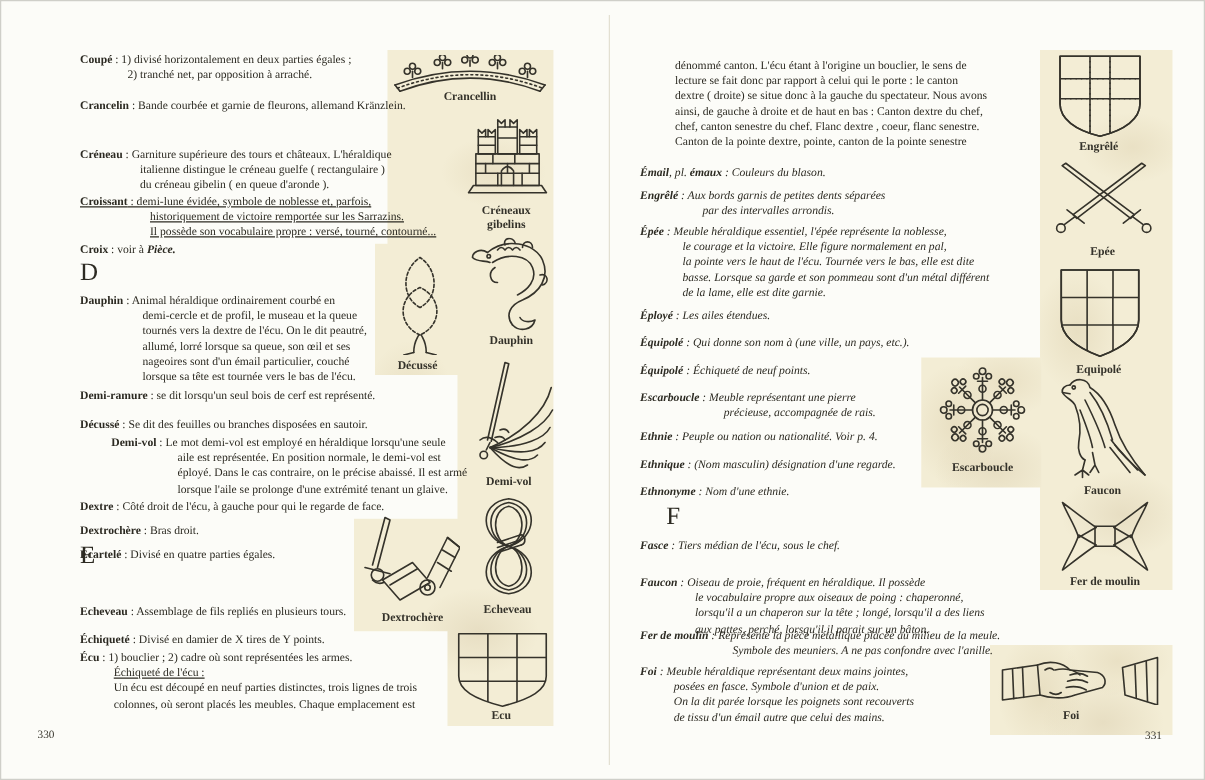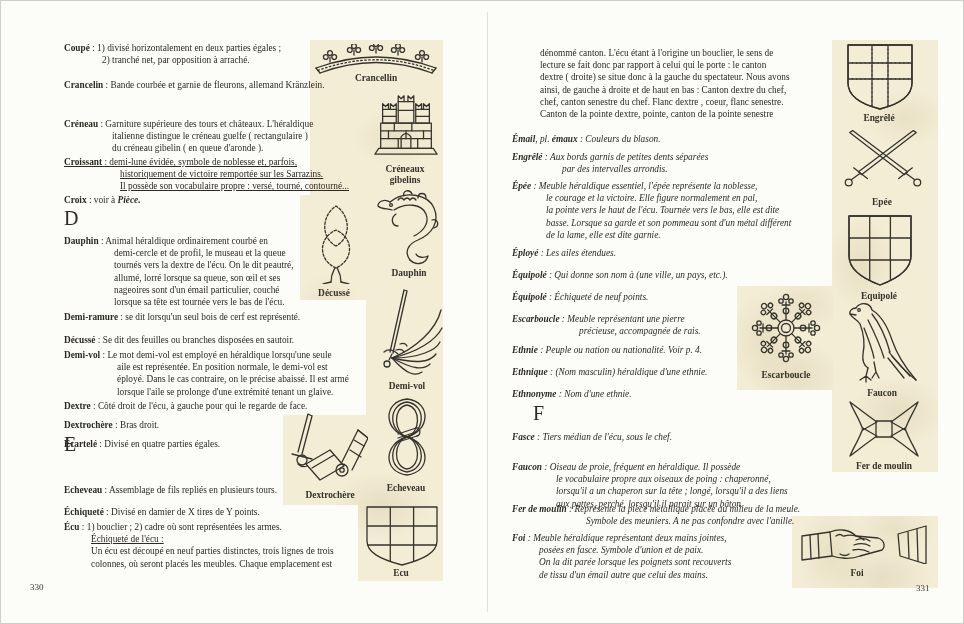--- a/index.html
+++ b/index.html
@@ -28,21 +28,21 @@
   .entry{position:absolute;font-size:9.3px;line-height:12.2px;white-space:pre-line;z-index:3;}
   .entry b{font-weight:bold;}
   .lp-entry{left:64px;width:303px;}
   .rp-entry{left:512px;width:310px;font-style:italic;}
   .i27{padding-left:27px;text-indent:-27px;}
   .i34{padding-left:34px;text-indent:-34px;}
   .i38{padding-left:38px;text-indent:-38px;}
   .i44{padding-left:44px;text-indent:-44px;margin-top:12px;}
   .i48{padding-left:48px;text-indent:-48px;}
   .i50{padding-left:50px;text-indent:-50px;}
-  .i53{padding-left:53px;text-indent:-53px;}
+  .i53{padding-left:53px;text-indent:-53px;margin-left:25px;}
   .i56{padding-left:56px;text-indent:-56px;text-decoration:underline;}
   .i67{padding-left:67px;text-indent:-67px;}
   .i74{padding-left:74px;text-indent:-74px;}
   .u{text-decoration:underline;}
   .sec{position:absolute;font-size:20px;line-height:22px;z-index:3;}
   .cap{
     position:absolute;font-size:9.4px;line-height:10.6px;color:#34322a;
     transform:translateX(-50%);text-align:center;white-space:pre-line;z-index:4;font-weight:bold;
   }
   .fig{position:absolute;z-index:4;}
@@ -110,21 +110,21 @@
 le courage et la victoire. Elle figure normalement en pal,
 la pointe vers le haut de l'écu. Tournée vers le bas, elle est dite
 basse. Lorsque sa garde et son pommeau sont d'un métal différent
 de la lame, elle est dite garnie.</span></div>
 <div class="entry rp-entry" style="top:247px"><b>Éployé</b><span> : Les ailes étendues.</span></div>
 <div class="entry rp-entry" style="top:269px"><b>Équipolé</b><span> : Qui donne son nom à (une ville, un pays, etc.).</span></div>
 <div class="entry rp-entry" style="top:291px"><b>Équipolé</b><span> : Échiqueté de neuf points.</span></div>
 <div class="entry rp-entry i67" style="top:313px"><b>Escarboucle</b><span> : Meuble représentant une pierre
 précieuse, accompagnée de rais.</span></div>
 <div class="entry rp-entry" style="top:344px"><b>Ethnie</b><span> : Peuple ou nation ou nationalité. Voir p. 4.</span></div>
-<div class="entry rp-entry" style="top:366px"><b>Ethnique</b><span> : (Nom masculin) héraldique d'une ethnie.</span></div>
+<div class="entry rp-entry" style="top:366px"><b>Ethnique</b><span> : (Nom masculin) désignation d'une regarde.</span></div>
 <div class="entry rp-entry" style="top:388px"><b>Ethnonyme</b><span> : Nom d'une ethnie.</span></div>
 <div class="sec" style="left:533px;top:402px">F</div>
 <div class="entry rp-entry" style="top:431px"><b>Fasce</b><span> : Tiers médian de l'écu, sous le chef.</span></div>
 <div class="entry rp-entry i44" style="top:449px"><b>Faucon</b><span> : Oiseau de proie, fréquent en héraldique. Il possède
 le vocabulaire propre aux oiseaux de poing : chaperonné,
 lorsqu'il a un chaperon sur la tête ; longé, lorsqu'il a des liens
 aux pattes, perché, lorsqu'il il parait sur un bâton.</span></div>
 <div class="entry rp-entry i74" style="top:503px"><b>Fer de moulin</b><span> : Représente la pièce métallique placée au milieu de la meule.
 Symbole des meuniers. A ne pas confondre avec l'anille.</span></div>
 <div class="entry rp-entry i27" style="top:532px"><b>Foi</b><span> : Meuble héraldique représentant deux mains jointes,

